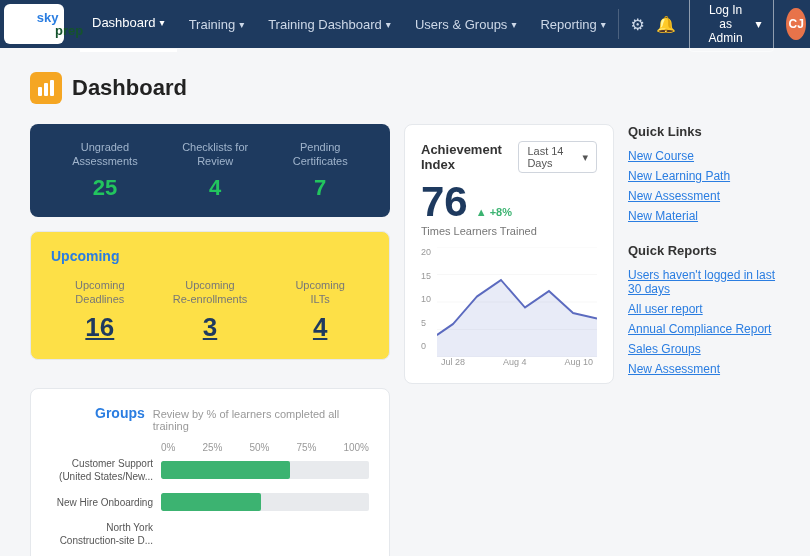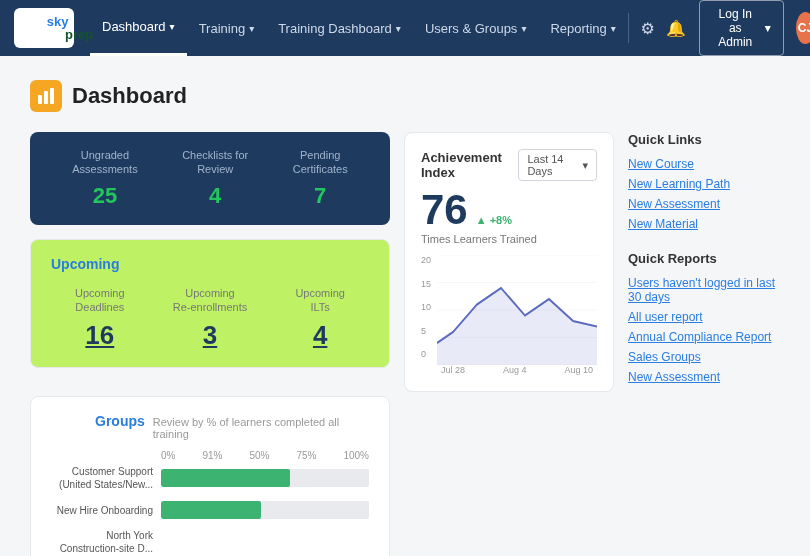--- a/index.html
+++ b/index.html
@@ -3,22 +3,22 @@
   <meta charset="utf-8">
   <style>
     * { box-sizing: border-box; margin: 0; padding: 0; }
     body { font-family: -apple-system, BlinkMacSystemFont, 'Segoe UI', sans-serif; background: #f5f6f8; font-size: 13px; color: #333; }
 
     
     .navbar {
       background: #1e3a5f;
       display: flex;
       align-items: center;
-      height: 56px;
-      padding: 0 14px;
+      height: 48px;
+      padding: 0 4px;
       position: relative;
     }
     .logo-wrap {
       background: #fff;
       border-radius: 6px;
       padding: 4px 8px;
       margin-right: 16px;
       display: flex;
       align-items: center;
       height: 40px;
@@ -151,21 +151,21 @@
       line-height: 1.3;
     }
     .stat-value {
       font-size: 22px;
       font-weight: 700;
       color: #22c55e;
     }
 
     
     .upcoming-card {
-      background: #bef264;
+      background: #fde047;
       border-radius: 8px;
       padding: 16px 20px;
       border: 1px solid #e5e8ec;
     }
     .upcoming-title {
       font-size: 14px;
       font-weight: 600;
       color: #2a7de1;
       margin-bottom: 14px;
     }
@@ -427,21 +427,21 @@
         </div>
       </div>
 
       <div class="groups-card">
         <div class="groups-header">
           <span class="groups-title">Groups</span>
           <span class="groups-subtitle">Review by % of learners completed all training</span>
         </div>
         <div class="groups-scale">
           <span>0%</span>
-          <span>91%</span>
+          <span>25%</span>
           <span>50%</span>
           <span>75%</span>
           <span>100%</span>
         </div>
         <div class="group-row">
           <div class="group-name">Customer Support<br>(United States/New...</div>
           <div class="group-bar-wrap">
             <div class="group-bar" style="width:62%"></div>
           </div>
         </div>

